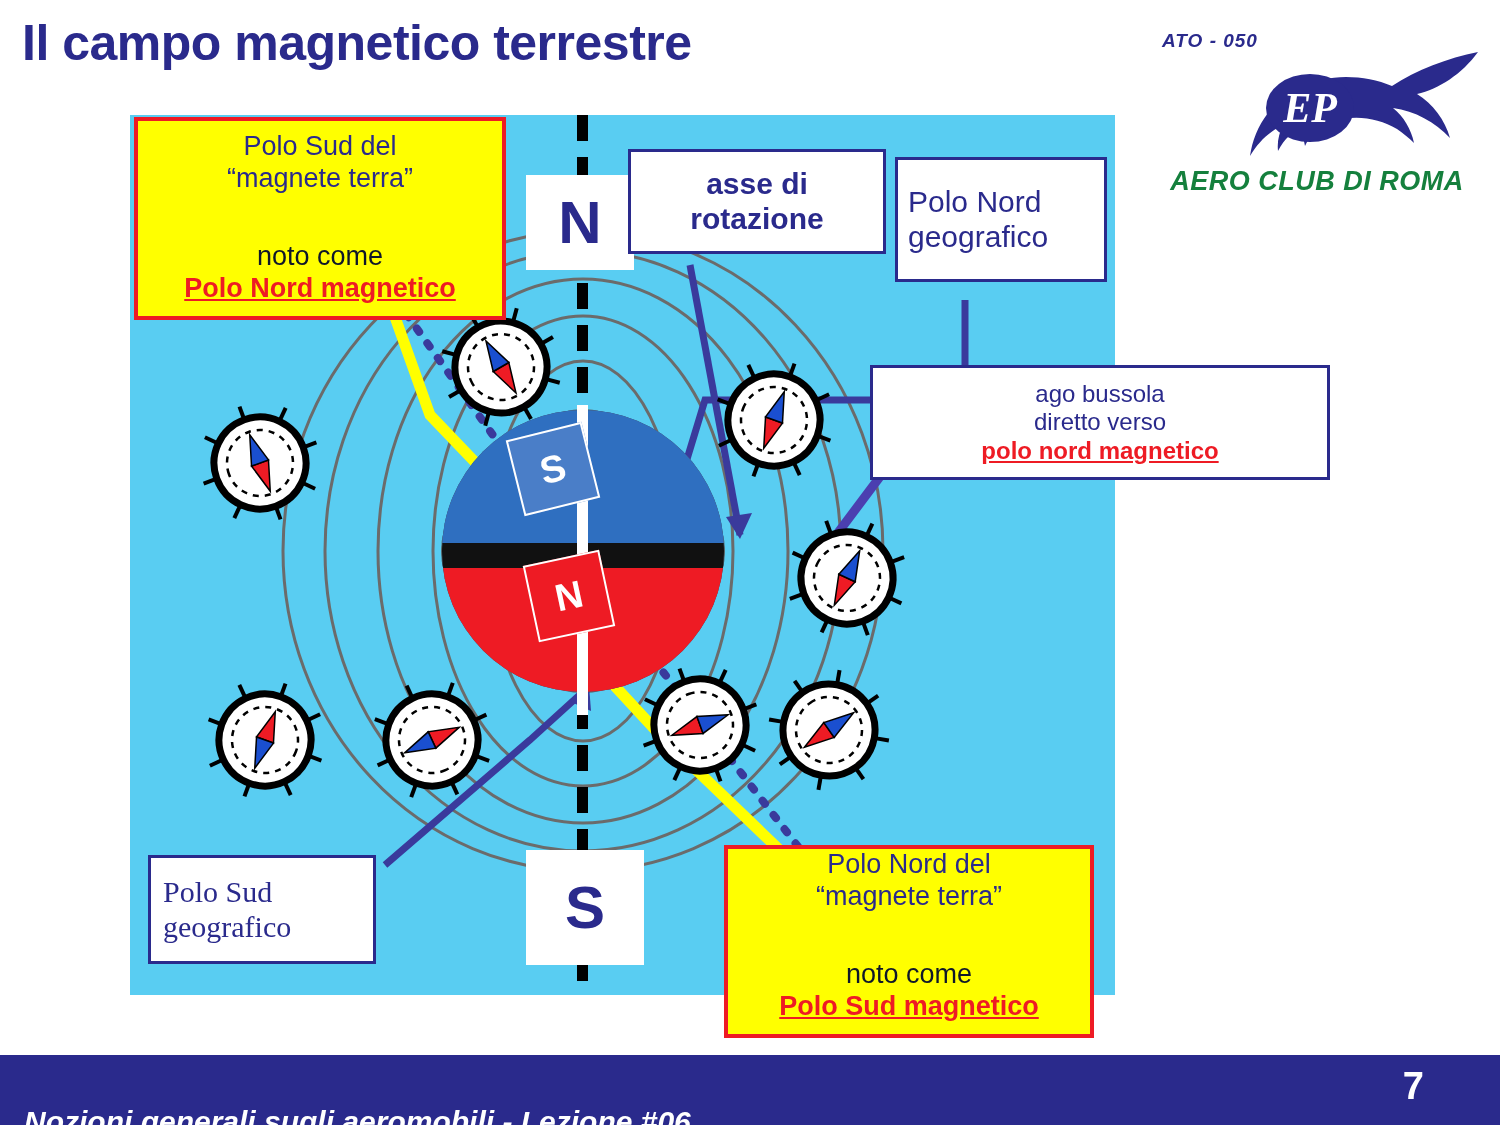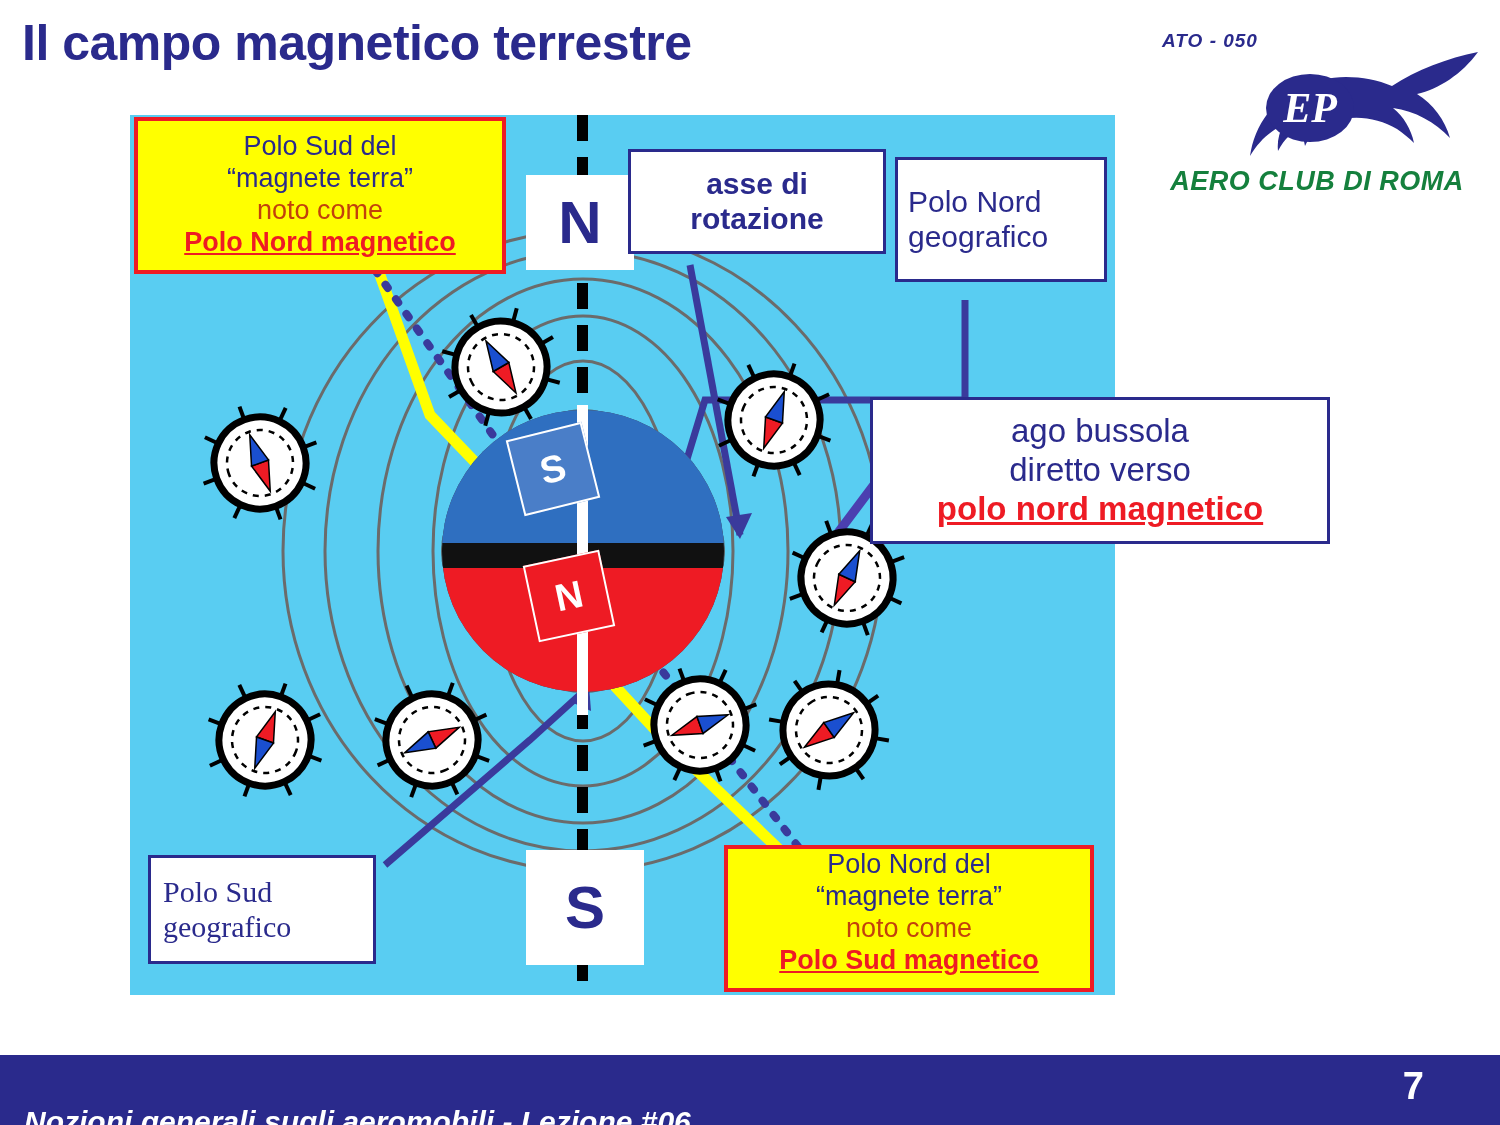--- a/index.html
+++ b/index.html
@@ -179,31 +179,31 @@
     color: #2a2a8c;
     background: #ffffff;
     border: 3px solid #2a2a8c;
     line-height: 1.18;
   }
   .callout.yellow {
     background: #ffff00;
     border: 4px solid #ee1b24;
   }
   .callout .ln { display: block; }
-  .callout .red { color: #c2410c; }
+  .callout .red { color: #0f172a; margin-top: 46px; }
   .callout .red-u {
     color: #ee1b24;
     font-weight: bold;
     text-decoration: underline;
   }
 
   #callout-sud-magnete { left: 4px;  top: 2px;   width: 372px; padding: 10px 24px 12px; font-size: 27px; }
   #callout-asse        { left: 498px; top: 34px;  width: 258px; padding: 14px 6px; font-size: 30px; font-weight: bold; }
   #callout-polo-nord-geo { left: 765px; top: 42px; width: 212px; padding: 24px 10px; font-size: 30px; text-align: left; }
-  #callout-ago-bussola { left: 740px; top: 250px; width: 460px; padding: 12px 20px; font-size: 33px; margin-top: 32px; }
+  #callout-ago-bussola { left: 740px; top: 250px; width: 460px; padding: 12px 20px; font-size: 24px; }
   #callout-polo-sud-geo { left: 18px; top: 740px; width: 228px; padding: 16px 12px; font-size: 30px; text-align: left; font-family: Liberation Serif, serif; }
   #callout-nord-magnete { left: 594px; top: 730px; width: 370px; padding: 0 6px 12px; font-size: 27px; }
 
   
   .footer-bar {
     position: absolute;
     left: 0;
     bottom: 0;
     width: 1500px;
     height: 70px;

